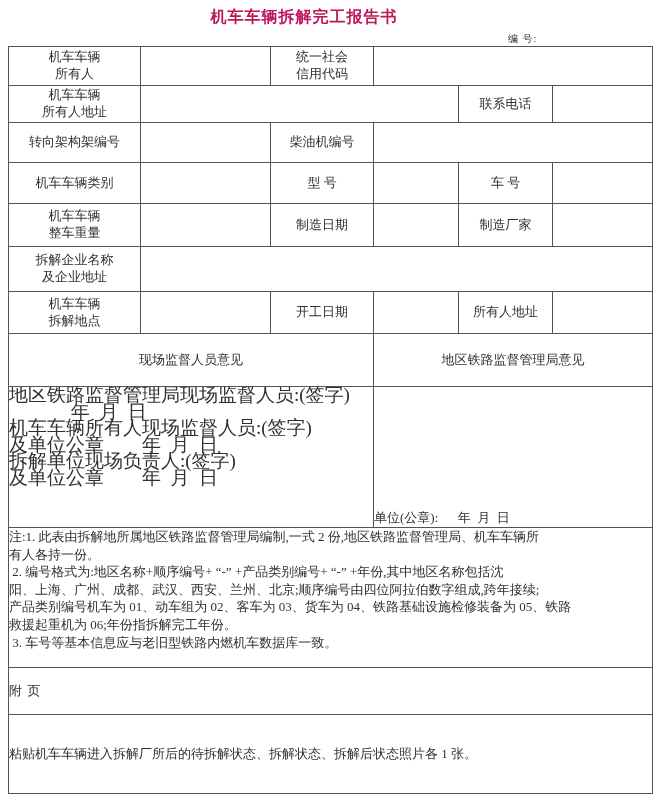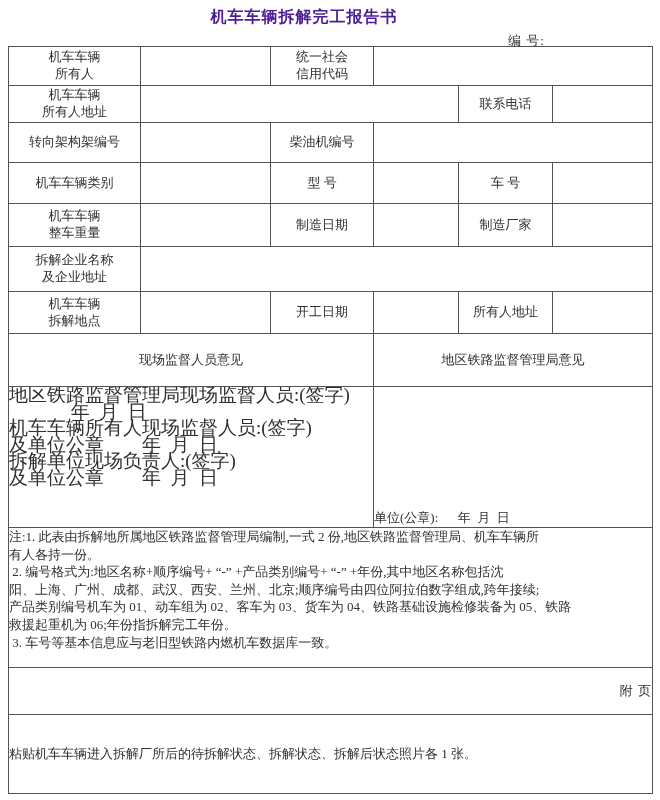--- a/index.html
+++ b/index.html
@@ -4,24 +4,24 @@
 <style>
   html,body{margin:0;padding:0;background:#fff;}
   #canvas{
     position:relative;width:660px;height:800px;background:#ffffff;
     font-family:"Liberation Serif","DejaVu Serif",serif;
     color:#30302e;overflow:hidden;
   }
   .title{
     position:absolute;top:7px;left:0;width:608px;text-align:center;
     font-family:"Liberation Sans","DejaVu Sans",sans-serif;
-    font-weight:bold;font-size:16px;letter-spacing:1px;color:#4c1d95;
+    font-weight:bold;font-size:16px;letter-spacing:1px;color:#be185d;
   }
   .code{
-    position:absolute;top:32px;left:508px;font-size:13px;letter-spacing:1px;color:#30302e;
+    position:absolute;top:32px;left:508px;font-size:10px;letter-spacing:1px;color:#30302e;
   }
   table.form{
     position:absolute;top:46px;left:8px;width:644px;
     border-collapse:collapse;table-layout:fixed;
     border:1.5px solid #4a4a48;
   }
   table.form td{
     border:1px solid #55534f;padding:0;font-size:13px;color:#30302e;
     overflow:hidden;
   }
@@ -33,21 +33,21 @@
     vertical-align:top;padding:17px 4px 0 10px;
   }
   td.sig .sline{white-space:pre;line-height:16.5px;font-size:19px;}
   td.seal{
     vertical-align:bottom;padding:0 0 4px 8px;white-space:pre;font-size:13px;
   }
   td.notes{
     vertical-align:top;padding:8px 8px 0 11px;margin-left:40px;
   }
   td.notes .nline{white-space:pre;line-height:17.6px;font-size:13px;}
-  td.appendix{text-align:right;vertical-align:middle;font-size:13px;letter-spacing:1px;}
+  td.appendix{text-align:left;vertical-align:middle;font-size:13px;letter-spacing:1px;}
   td.photo{vertical-align:middle;padding-left:11px;font-size:13px;}
 </style>
 </head>
 <body>
 
 <div id="canvas">
 
   <div class="title">机车车辆拆解完工报告书</div>
   <div class="code">编 号:</div>
 

